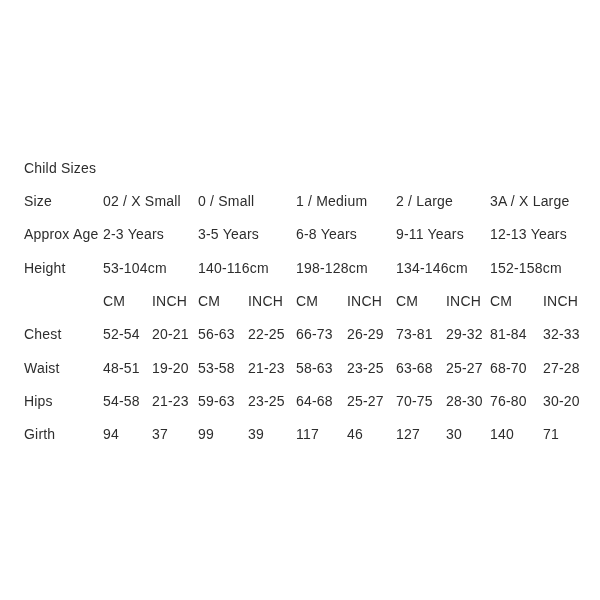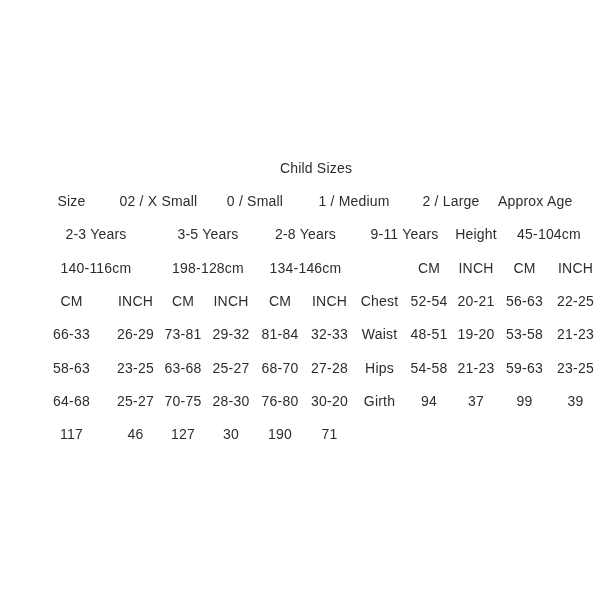--- a/index.html
+++ b/index.html
@@ -6,25 +6,24 @@
     margin: 0;
     padding: 0;
     width: 600px;
     height: 600px;
     background: #ffffff;
     font-family: "Liberation Sans", sans-serif;
     color: #2d2d2d;
     overflow: hidden;
   }
   .size-chart {
-    margin: 151px 0 0 32px;
+    margin: 151px 0 0 24px;
     font-size: 14px;
     letter-spacing: 0.2px;
     line-height: 1;
-    text-align: center;
   }
   .grid {
     display: grid;
     grid-template-columns: 79px 49px 46px 50px 48px 51px 49px 50px 44px 53px auto;
     grid-auto-rows: 33.35px;
     align-items: center;
   }
   .cell { white-space: nowrap; }
   .title { grid-column: 1 / -1; }
   .span2 { grid-column: span 2; }
@@ -35,51 +34,54 @@
 <div class="size-chart">
   <div class="grid">
 
     <div class="cell title">Child Sizes</div>
 
     <div class="cell">Size</div>
     <div class="cell span2">02 / X Small</div>
     <div class="cell span2">0 / Small</div>
     <div class="cell span2">1 / Medium</div>
     <div class="cell span2">2 / Large</div>
+    <div class="cell span2">3A / X Large</div>
 
     <div class="cell">Approx Age</div>
     <div class="cell span2">2-3 Years</div>
     <div class="cell span2">3-5 Years</div>
-    <div class="cell span2">2-8 Years</div>
+    <div class="cell span2">6-8 Years</div>
     <div class="cell span2">9-11 Years</div>
+    <div class="cell span2">12-13 Years</div>
 
     <div class="cell">Height</div>
-    <div class="cell span2">45-104cm</div>
+    <div class="cell span2">53-104cm</div>
     <div class="cell span2">140-116cm</div>
     <div class="cell span2">198-128cm</div>
     <div class="cell span2">134-146cm</div>
+    <div class="cell span2">152-158cm</div>
 
     <div class="cell"></div>
     <div class="cell">CM</div>
     <div class="cell">INCH</div>
     <div class="cell">CM</div>
     <div class="cell">INCH</div>
     <div class="cell">CM</div>
     <div class="cell">INCH</div>
     <div class="cell">CM</div>
     <div class="cell">INCH</div>
     <div class="cell">CM</div>
     <div class="cell">INCH</div>
 
     <div class="cell">Chest</div>
     <div class="cell">52-54</div>
     <div class="cell">20-21</div>
     <div class="cell">56-63</div>
     <div class="cell">22-25</div>
-    <div class="cell">66-33</div>
+    <div class="cell">66-73</div>
     <div class="cell">26-29</div>
     <div class="cell">73-81</div>
     <div class="cell">29-32</div>
     <div class="cell">81-84</div>
     <div class="cell">32-33</div>
 
     <div class="cell">Waist</div>
     <div class="cell">48-51</div>
     <div class="cell">19-20</div>
     <div class="cell">53-58</div>
@@ -105,17 +107,17 @@
 
     <div class="cell">Girth</div>
     <div class="cell">94</div>
     <div class="cell">37</div>
     <div class="cell">99</div>
     <div class="cell">39</div>
     <div class="cell">117</div>
     <div class="cell">46</div>
     <div class="cell">127</div>
     <div class="cell">30</div>
-    <div class="cell">190</div>
+    <div class="cell">140</div>
     <div class="cell">71</div>
 
   </div>
 </div>
 
 </body></html>

